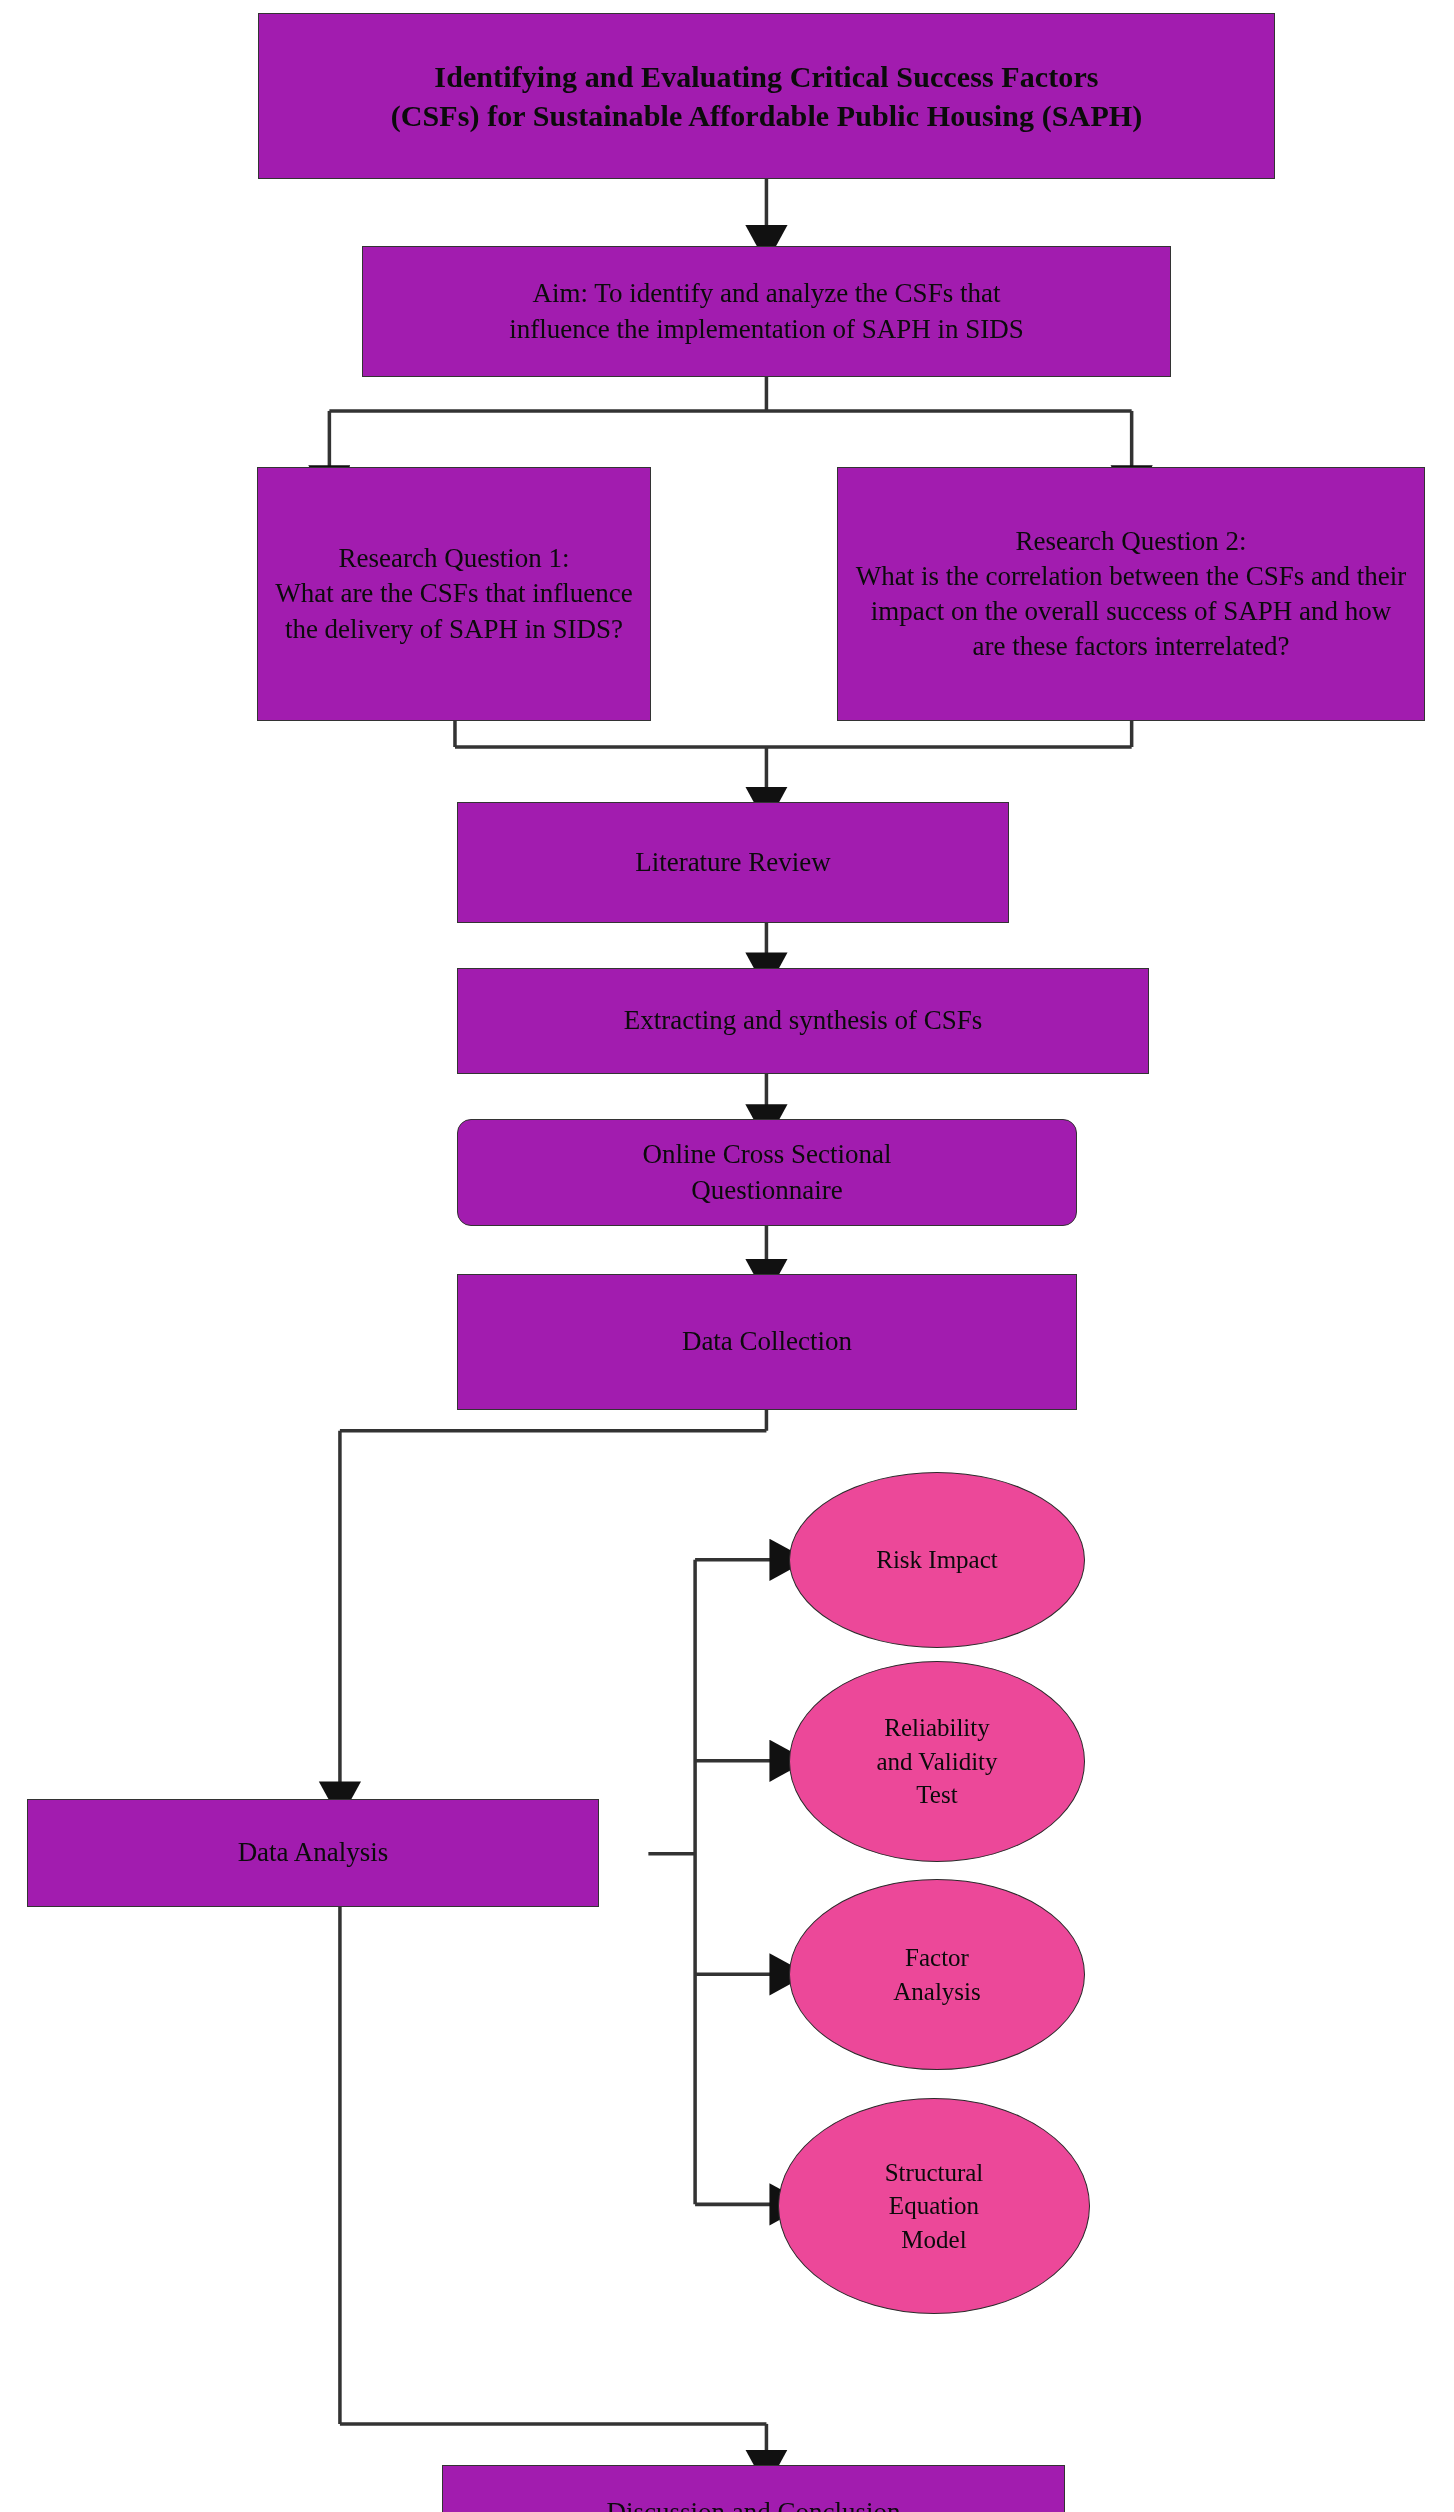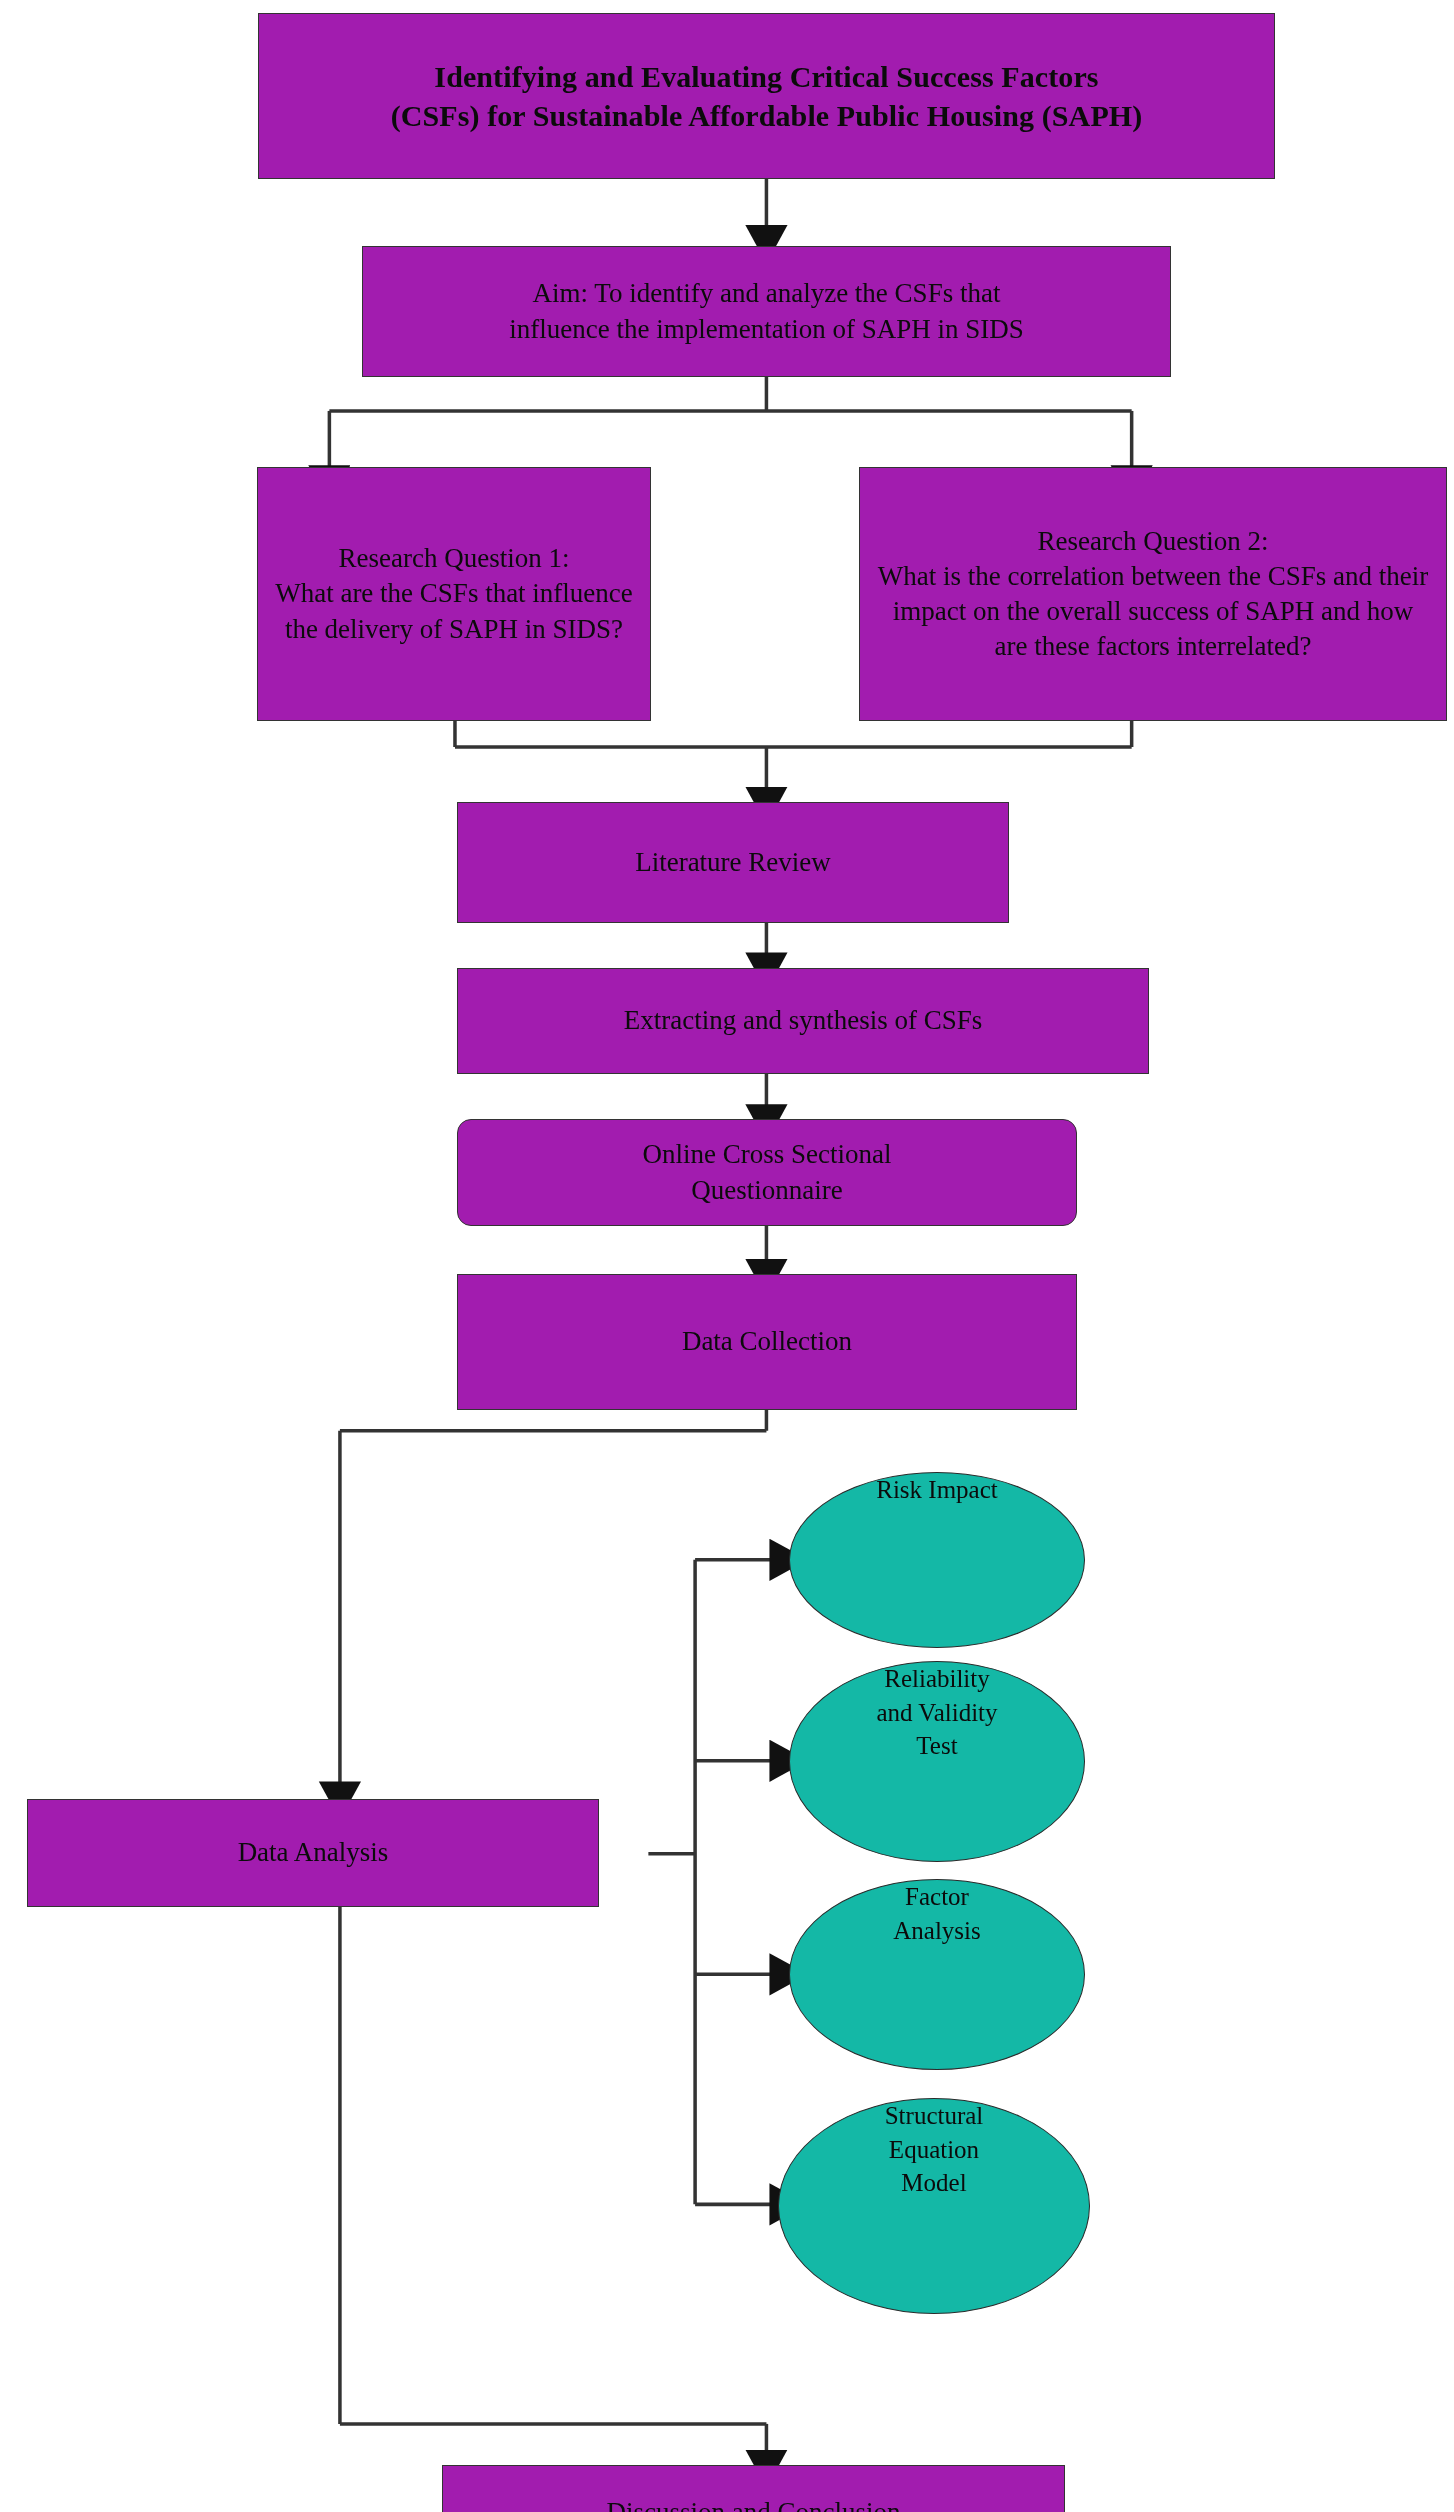--- a/index.html
+++ b/index.html
@@ -32,22 +32,23 @@
     justify-content: center;
     text-align: center;
     color: #0b0b0b;
     line-height: 1.30;
   }
   .node-ellipse {
     position: absolute;
     box-sizing: border-box;
     border: 1.5px solid #2b2b2b;
     border-radius: 50%;
-    background: #14b8a6;
+    background: #ec4899;
     display: flex;
+    align-items: center;
     justify-content: center;
     text-align: center;
     color: #0b0b0b;
     line-height: 1.34;
   }
   .t-title   { font-size: 30px; font-weight: bold; letter-spacing: 0.1px; }
   .t-normal  { font-size: 27px; }
   .t-rq      { font-size: 27px; }
   .t-ellipse { font-size: 25px; }
   .inner { padding: 0 13px; width: 100%; }
@@ -118,21 +119,21 @@
     </div>
   </div>
 
   <div class="node-box t-rq" style="left:257px; top:467px; width:394px; height:254px;">
     <div class="inner">
       <div>Research Question 1:</div>
       <div>What are the CSFs that influence the delivery of SAPH in SIDS?</div>
     </div>
   </div>
 
-  <div class="node-box t-rq" style="left:859px; top:467px; width:588px; height:254px;">
+  <div class="node-box t-rq" style="left:837px; top:467px; width:588px; height:254px;">
     <div class="inner">
       <div>Research Question 2:</div>
       <div>What is the correlation between the CSFs and their impact on the overall success of SAPH and how are these factors interrelated?</div>
     </div>
   </div>
 
   <div class="node-box t-normal" style="left:457px; top:802px; width:552px; height:121px;">
     <div class="inner">Literature Review</div>
   </div>
 

